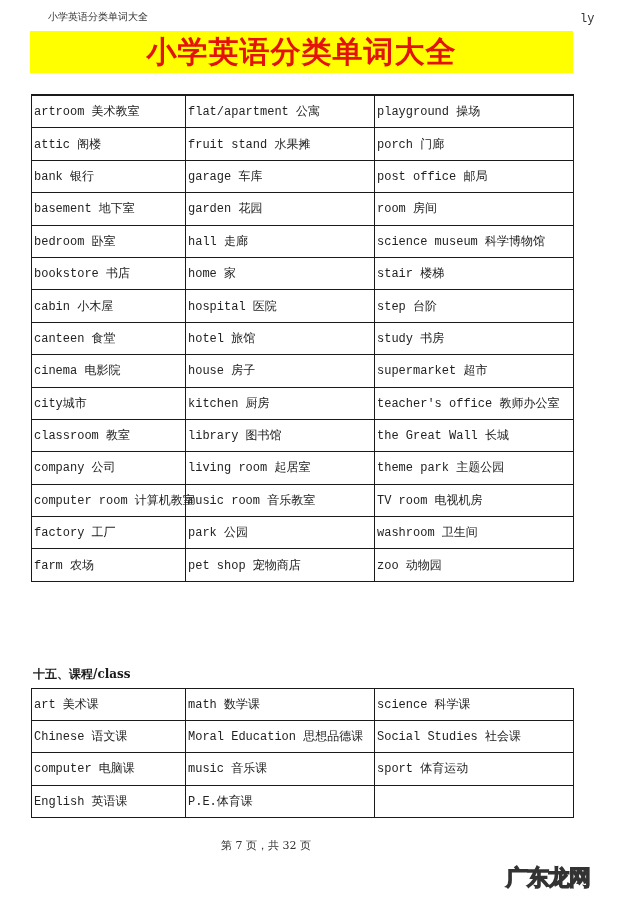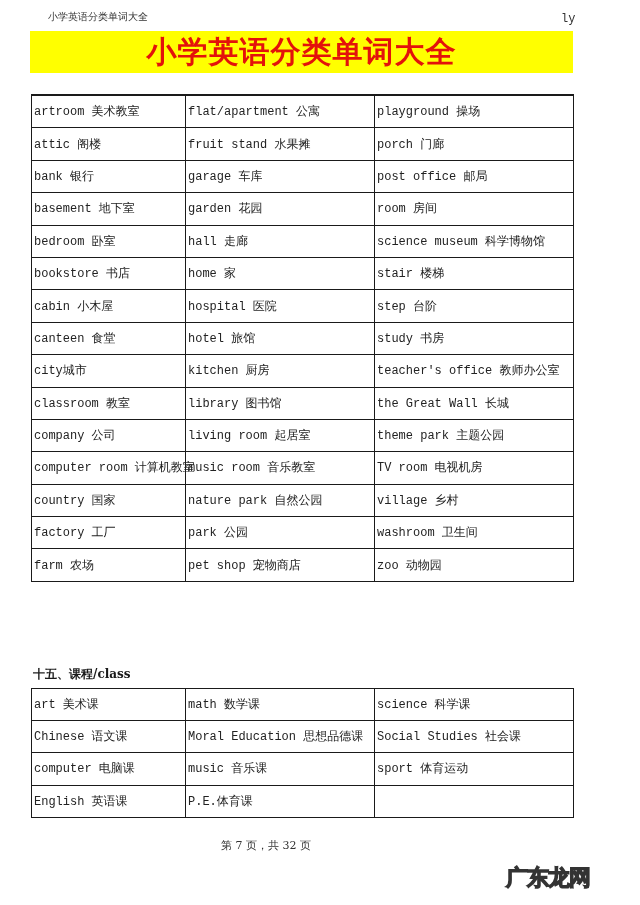--- a/index.html
+++ b/index.html
@@ -4,21 +4,21 @@
 <style>
   html, body { margin: 0; padding: 0; }
   body {
     width: 640px; height: 905px; background: #ffffff; position: relative;
     overflow: hidden; font-family: "DejaVu Serif", serif; color: #1a1a1a;
   }
   .running-head {
     position: absolute; left: 48px; top: 10px; font-size: 10px; color: #333;
   }
   .running-head-right {
-    position: absolute; left: 561px; top: 12px; font-size: 12px; color: #333;
+    position: absolute; left: 580px; top: 12px; font-size: 12px; color: #333;
     font-family: "Liberation Mono", monospace;
   }
   .title-banner {
     position: absolute; left: 30px; top: 31px; width: 543px; height: 42px;
     background: #ffff00; display: flex; align-items: center; justify-content: center;
   }
   .title-banner span {
     color: #e3120b; font-size: 30px; font-weight: bold; letter-spacing: 1px;
     font-family: "DejaVu Sans", sans-serif;
   }
@@ -103,43 +103,43 @@
         <td>cabin 小木屋</td>
         <td>hospital 医院</td>
         <td>step 台阶</td>
       </tr>
     <tr>
         <td>canteen 食堂</td>
         <td>hotel 旅馆</td>
         <td>study 书房</td>
       </tr>
     <tr>
+        <td>cinema 电影院</td>
+        <td>house 房子</td>
+        <td>supermarket 超市</td>
+      </tr>
+    <tr>
         <td>city城市</td>
         <td>kitchen 厨房</td>
         <td>teacher's office 教师办公室</td>
       </tr>
     <tr>
         <td>classroom 教室</td>
         <td>library 图书馆</td>
         <td>the Great Wall 长城</td>
       </tr>
     <tr>
         <td>company 公司</td>
         <td>living room 起居室</td>
         <td>theme park 主题公园</td>
       </tr>
     <tr>
         <td>computer room 计算机教室</td>
         <td>music room 音乐教室</td>
         <td>TV room 电视机房</td>
-      </tr>
-    <tr>
-        <td>country 国家</td>
-        <td>nature park 自然公园</td>
-        <td>village 乡村</td>
       </tr>
     <tr>
         <td>factory 工厂</td>
         <td>park 公园</td>
         <td>washroom 卫生间</td>
       </tr>
     <tr>
         <td>farm 农场</td>
         <td>pet shop 宠物商店</td>
         <td>zoo 动物园</td>

